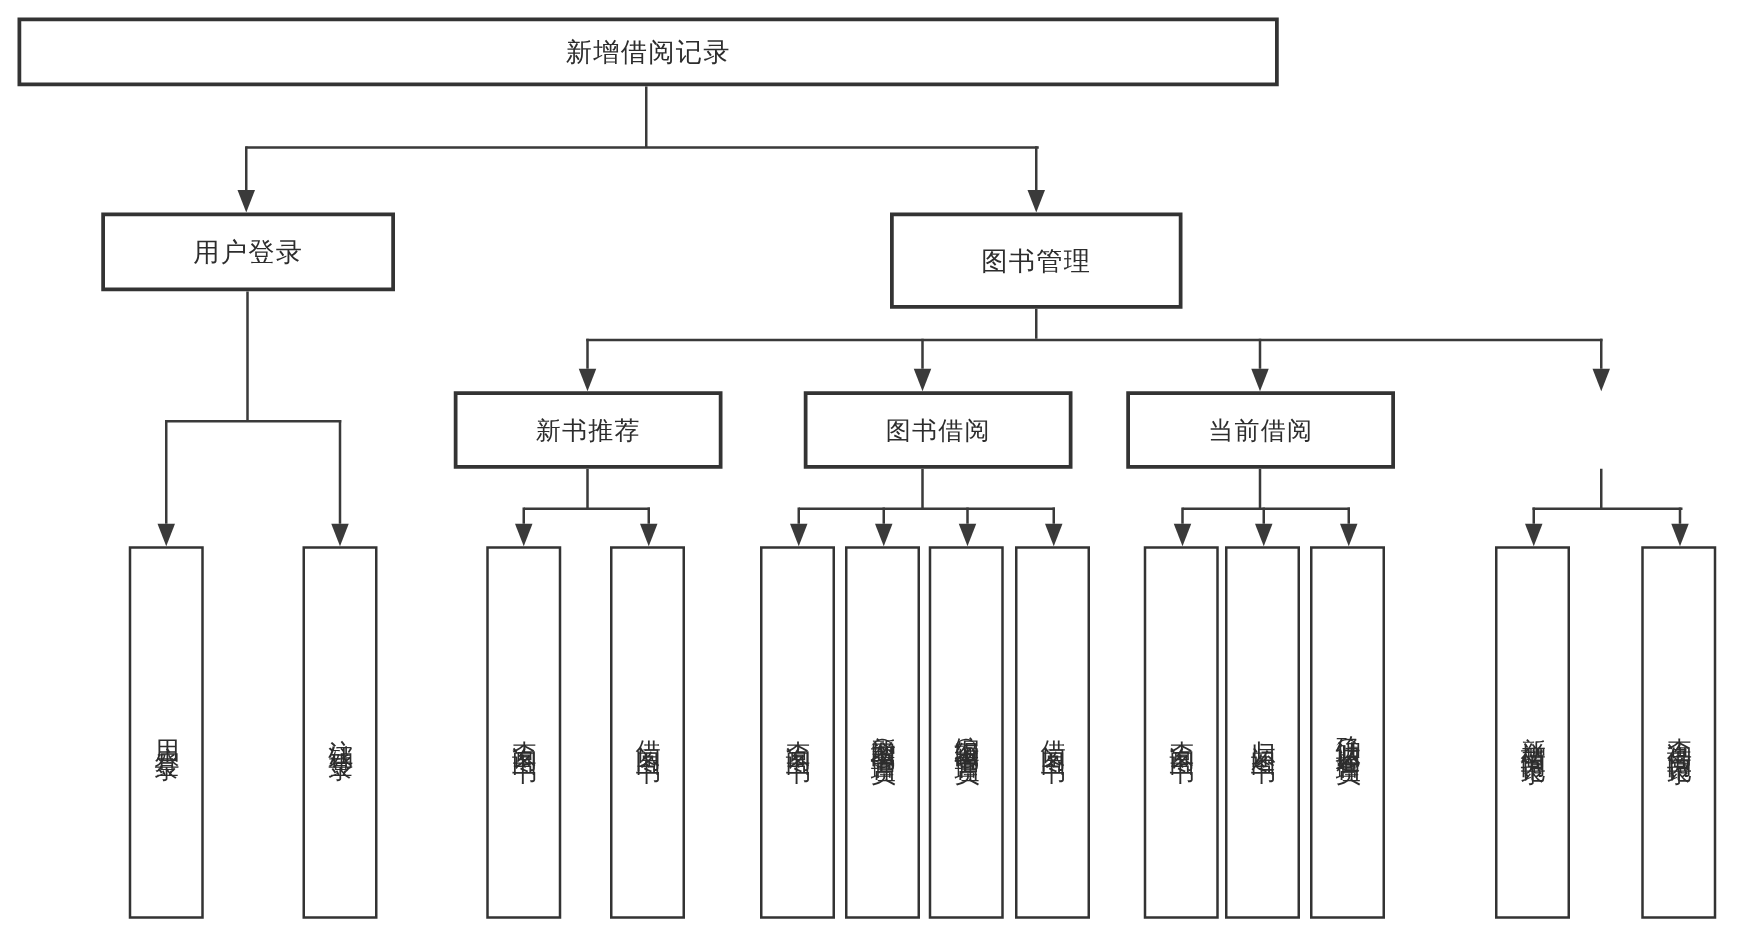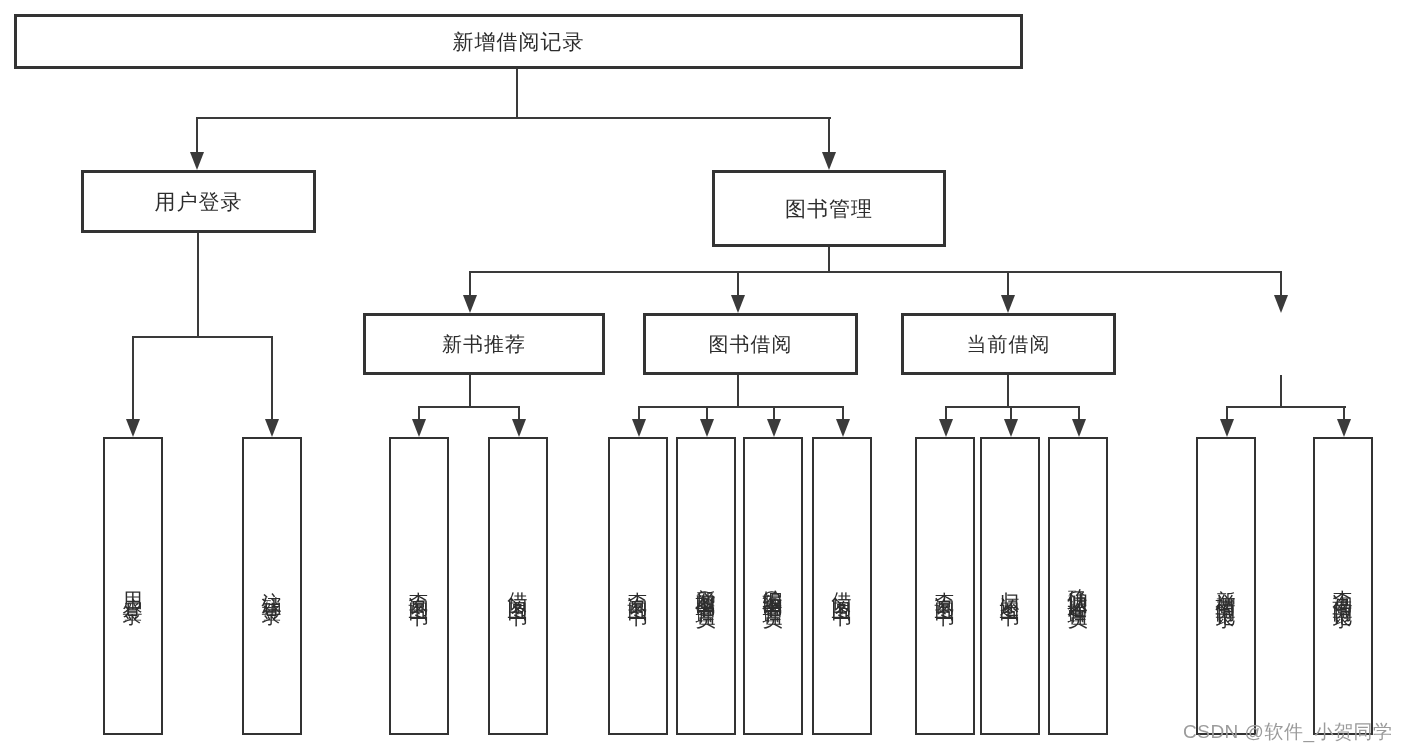--- a/index.html
+++ b/index.html
@@ -90,21 +90,21 @@
   <div class="h" style="left:469px;top:271px;width:813px;"></div>
   <div class="v" style="left:469px;top:271px;height:24px;"></div>
   <div class="a" style="left:463px;top:295px;"></div>
   <div class="v" style="left:737px;top:271px;height:24px;"></div>
   <div class="a" style="left:731px;top:295px;"></div>
   <div class="v" style="left:1007px;top:271px;height:24px;"></div>
   <div class="a" style="left:1001px;top:295px;"></div>
   <div class="v" style="left:1280px;top:271px;height:24px;"></div>
   <div class="a" style="left:1274px;top:295px;"></div>
 
-  <div class="box" style="left:363px;top:313px;width:242px;height:62px;font-size:20px;">
+  <div class="box" style="left:363px;top:313px;width:215px;height:62px;font-size:20px;">
     <span>新书推荐</span>
   </div>
   <div class="box" style="left:631px;top:313px;width:215px;height:62px;font-size:20px;margin-left:12px;">
     <span>图书借阅</span>
   </div>
   <div class="box" style="left:901px;top:313px;width:215px;height:62px;font-size:20px;">
     <span>当前借阅</span>
   </div>
 
   <div class="v" style="left:469px;top:375px;height:32px;"></div>
@@ -178,15 +178,14 @@
       <span>确认归还（管理员）</span>
     </div>
 
   <div class="leaf" style="left:1196px;letter-spacing:4px;">
       <span>新增借阅记录</span>
     </div>
   <div class="leaf" style="left:1313px;letter-spacing:4px;">
       <span>查询借阅记录</span>
     </div>
 
-  <div class="watermark">CSDN @软件_小贺同学</div>
 
 </div>
 
 </body></html>

